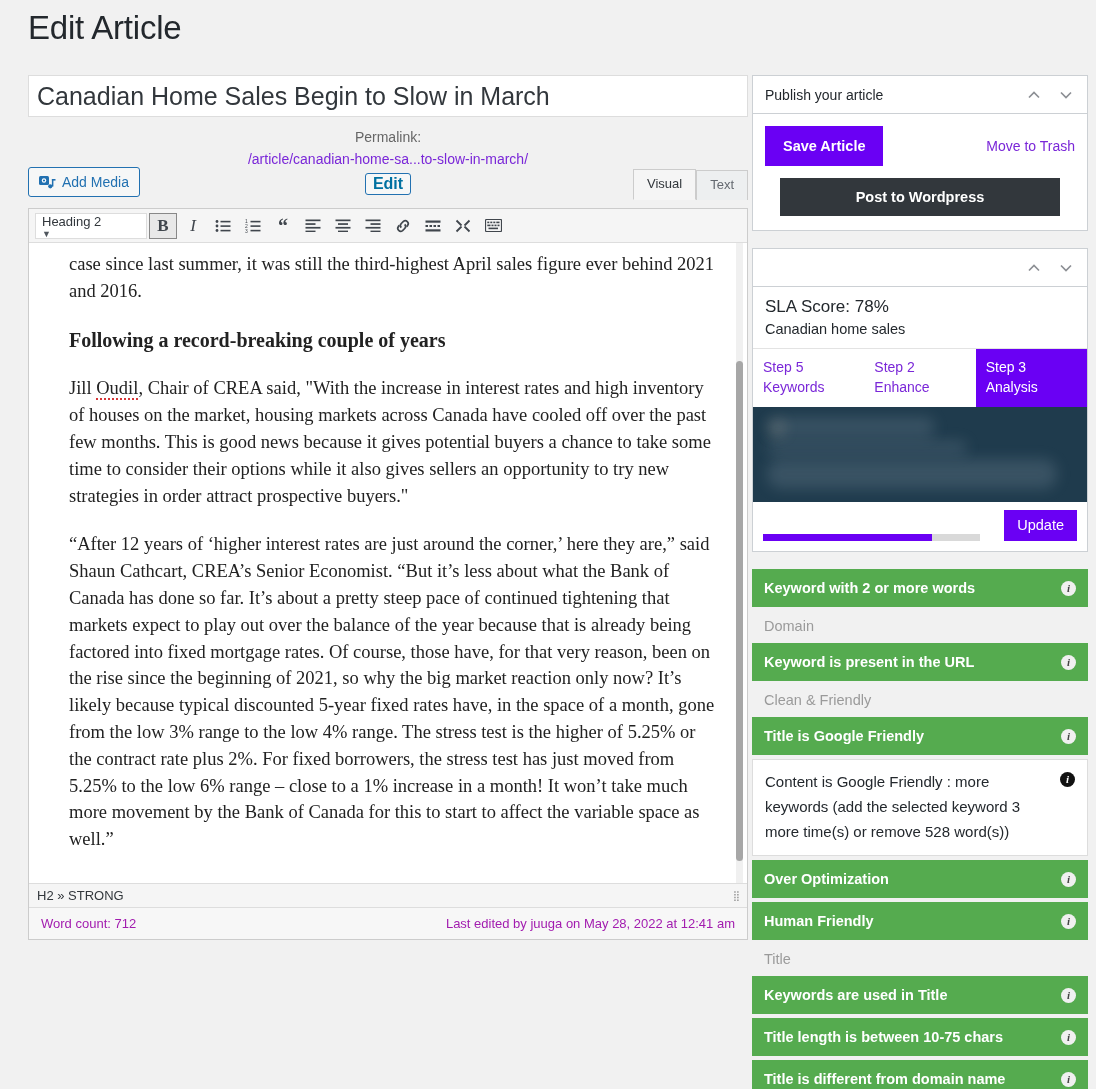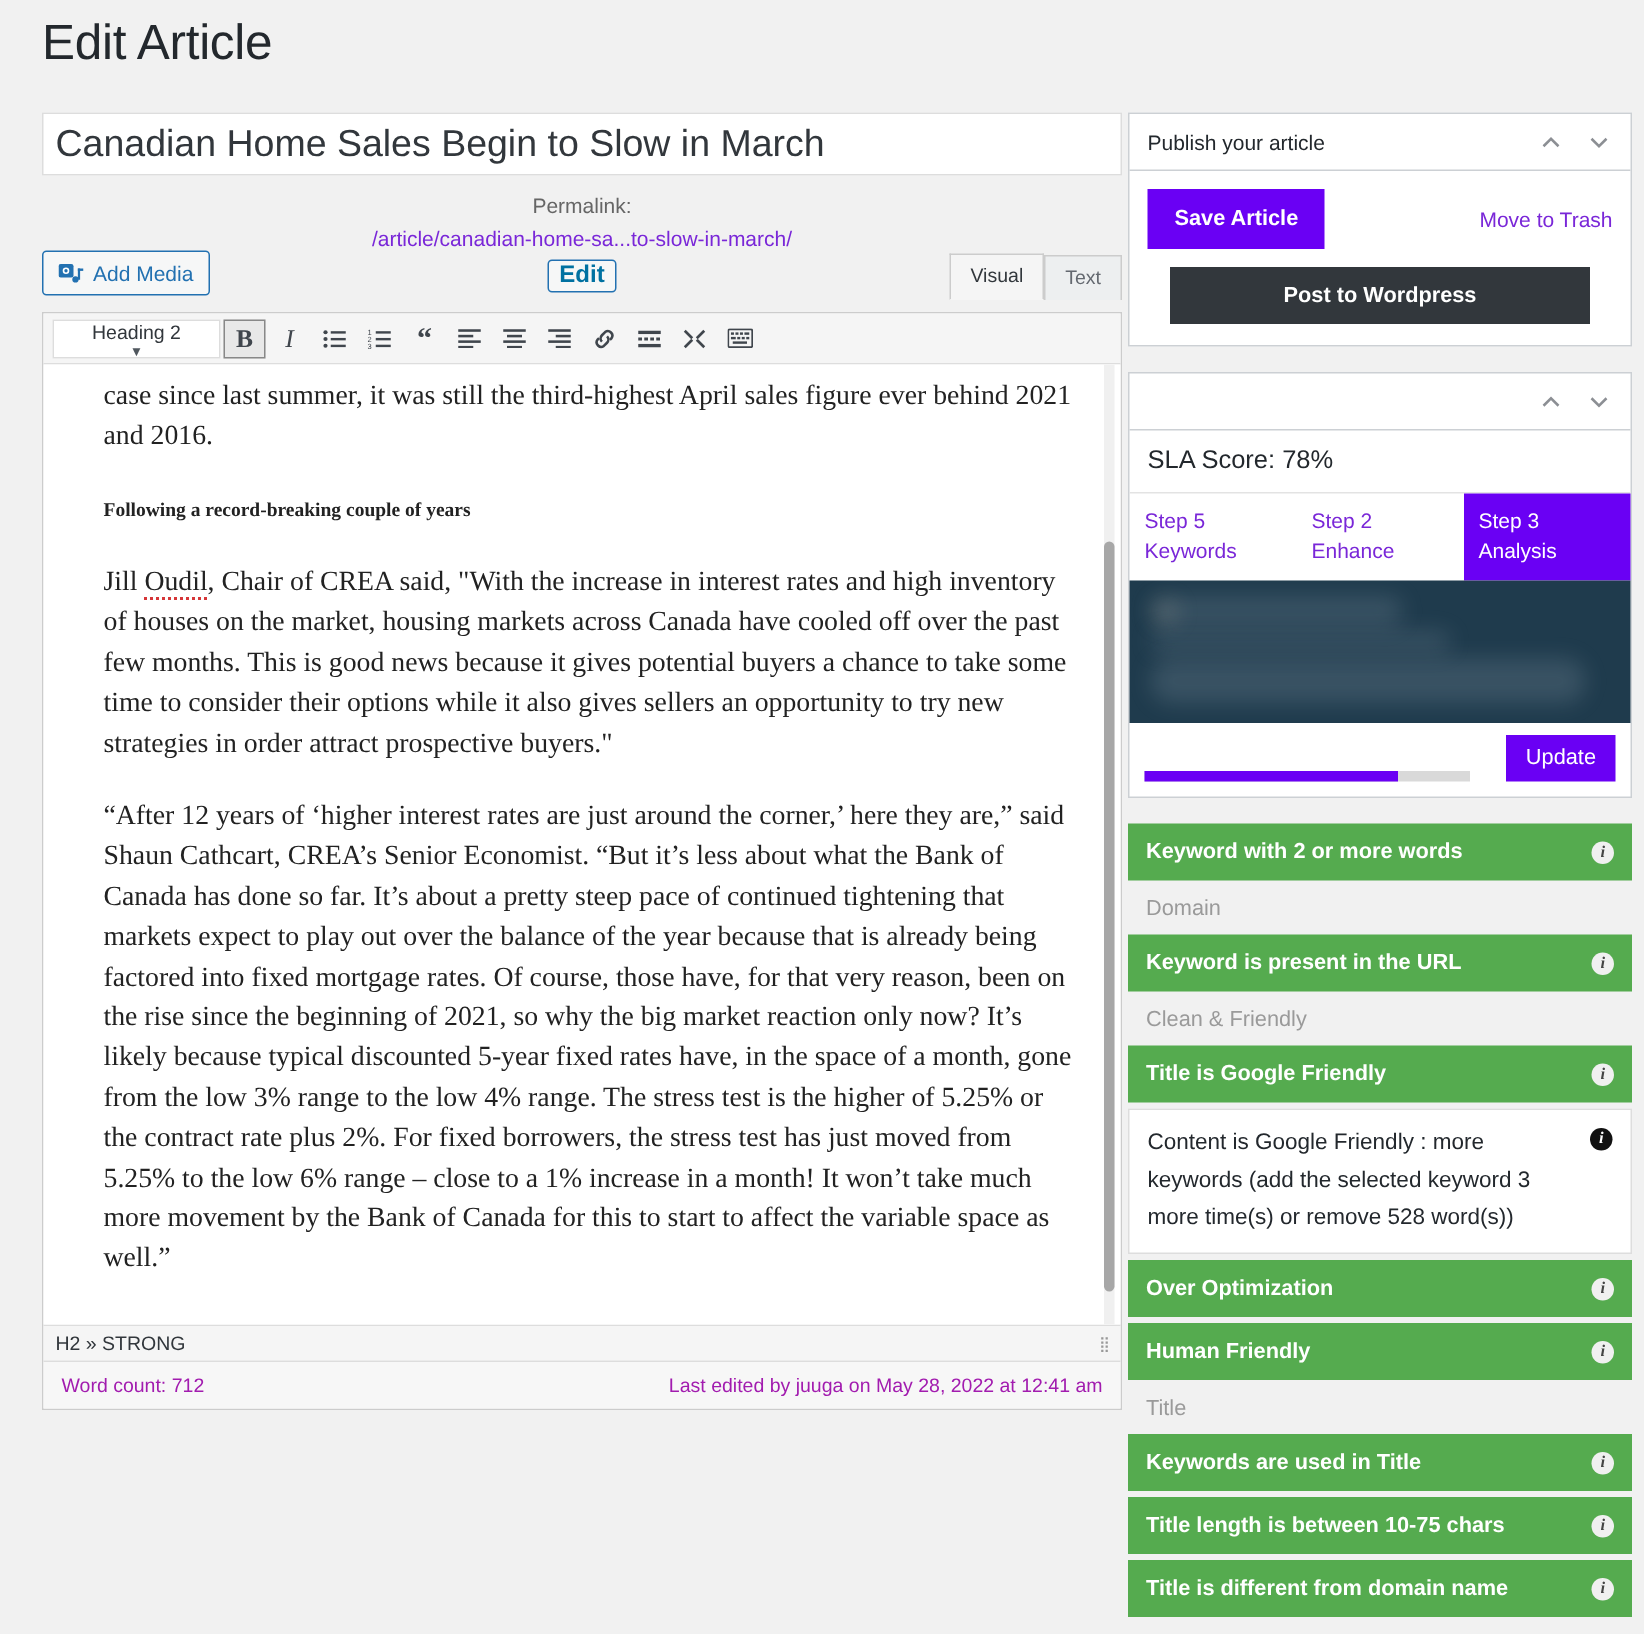--- a/index.html
+++ b/index.html
@@ -73,21 +73,21 @@
   .editor-shell {
     margin-top: 9px; width: 720px;
     border: 1px solid #ccc; background: #fff;
   }
   .toolbar {
     display: flex; align-items: center; gap: 2px;
     height: 34px; padding: 3px 6px;
     background: #f5f5f5; border-bottom: 1px solid #ddd;
   }
   .fmt-select {
-    display: flex; align-items: center; justify-content: space-between;
+    display: flex; justify-content: space-between;
     width: 112px; height: 26px; padding: 0 6px;
     background: #fff; border: 1px solid #ddd;
     font-size: 13px; color: #32373c; cursor: pointer; flex-direction: column;
   }
   .caret { font-size: 9px; color: #50575e; }
   .tb-btn {
     display: flex; align-items: center; justify-content: center;
     width: 28px; height: 26px; cursor: pointer;
     color: #40464d;
   }
@@ -100,21 +100,21 @@
   .editor-body {
     position: relative;
     height: 640px; padding: 8px 28px 0 40px;
     overflow: hidden; background: #fff;
   }
   .editor-body p {
     font-family: "Liberation Serif", serif;
     font-size: 18.5px; line-height: 26.8px;
     color: #222; margin: 0 0 22px 0;
   }
-  .editor-body p.h2 { font-weight: 700; font-size: 13px; }
+  .editor-body p.h2 { font-weight: 700; font-size: 20px; }
   .sp-err {
     border-bottom: 2px dotted #d63638;
     text-decoration: none;
   }
   .clip-top { margin-top: -14px; }
 
   .ed-scrollbar {
     position: absolute; right: 4px; top: 118px;
     width: 7px; height: 500px;
     background: #a7a7a7; border-radius: 4px;
@@ -424,20 +424,21 @@
               <path d="M4 11.5L9 6.5L14 11.5"></path>
             </svg>
           <svg class="chev" viewBox="0 0 18 18" fill="none" stroke="#8c8f94" stroke-width="1.7">
               <path d="M4 6.5L9 11.5L14 6.5"></path>
             </svg>
         </span>
       </div>
 
       <div class="sla-box">
         <div class="sla-score">SLA Score: 78%</div>
+        <div class="sla-kw">Canadian home sales</div>
       </div>
 
       <div class="steps">
         <div class="step">
           <div>Step 5</div>
           <div>Keywords</div>
         </div>
         <div class="step">
           <div>Step 2</div>
           <div>Enhance</div>

